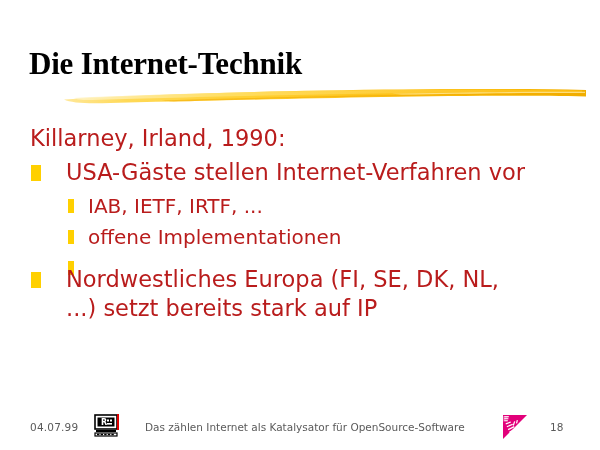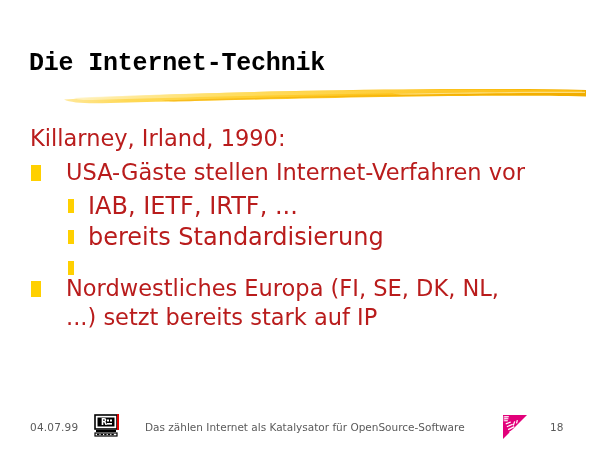--- a/index.html
+++ b/index.html
@@ -16,23 +16,23 @@
     height: 450px;
     background: #ffffff;
     overflow: hidden;
   }
 
   
   .title {
     position: absolute;
     left: 29px;
     top: 47px;
-    font-family: Liberation Mono, monospace;
+    font-family: Liberation Serif, serif;
     font-weight: bold;
-    font-size: 25px;
+    font-size: 31px;
     line-height: 34px;
     letter-spacing: -0.2px;
     color: #000000;
     white-space: nowrap;
   }
 
   
   .brush {
     position: absolute;
     left: 62px;
@@ -77,21 +77,21 @@
     top: 7px;
     width: 10px;
     height: 16px;
     background: #ffd000;
   }
 
   
   .lvl3 {
     margin-left: 68px;
     padding-left: 20px;
-    font-size: 24px;
+    font-size: 20px;
     line-height: 24px;
     margin-top: 7px;
     font-family: "DejaVu Sans", sans-serif;
   }
   .lvl3 .bullet {
     position: absolute;
     left: 0;
     top: 5px;
     width: 6px;
     height: 14px;
@@ -198,28 +198,28 @@
       <span>USA-Gäste stellen Internet-Verfahren vor</span>
     </div>
 
     <div class="line lvl3 lvl3-wrap">
       <span class="bullet"></span>
       <span>IAB, IETF, IRTF, ...</span>
     </div>
 
     <div class="line lvl3 lvl3-wrap">
       <span class="bullet"></span>
-      <span>bereits Standardisierung</span>
+      <span>offene Implementationen</span>
     </div>
 
     <div class="line lvl3 lvl3-wrap">
       <span class="bullet"></span>
     </div>
 
-    <div class="line lvl2 lvl2-wrap" style="margin-top:25px;">
+    <div class="line lvl2 lvl2-wrap" style="margin-top:16px;">
       <span class="bullet"></span>
       <span>Nordwestliches Europa (FI, SE, DK, NL, ...) setzt bereits stark auf IP</span>
     </div>
 
   </div>
 
   <div class="footer">
 
     <div class="footer-date">04.07.99</div>
 

